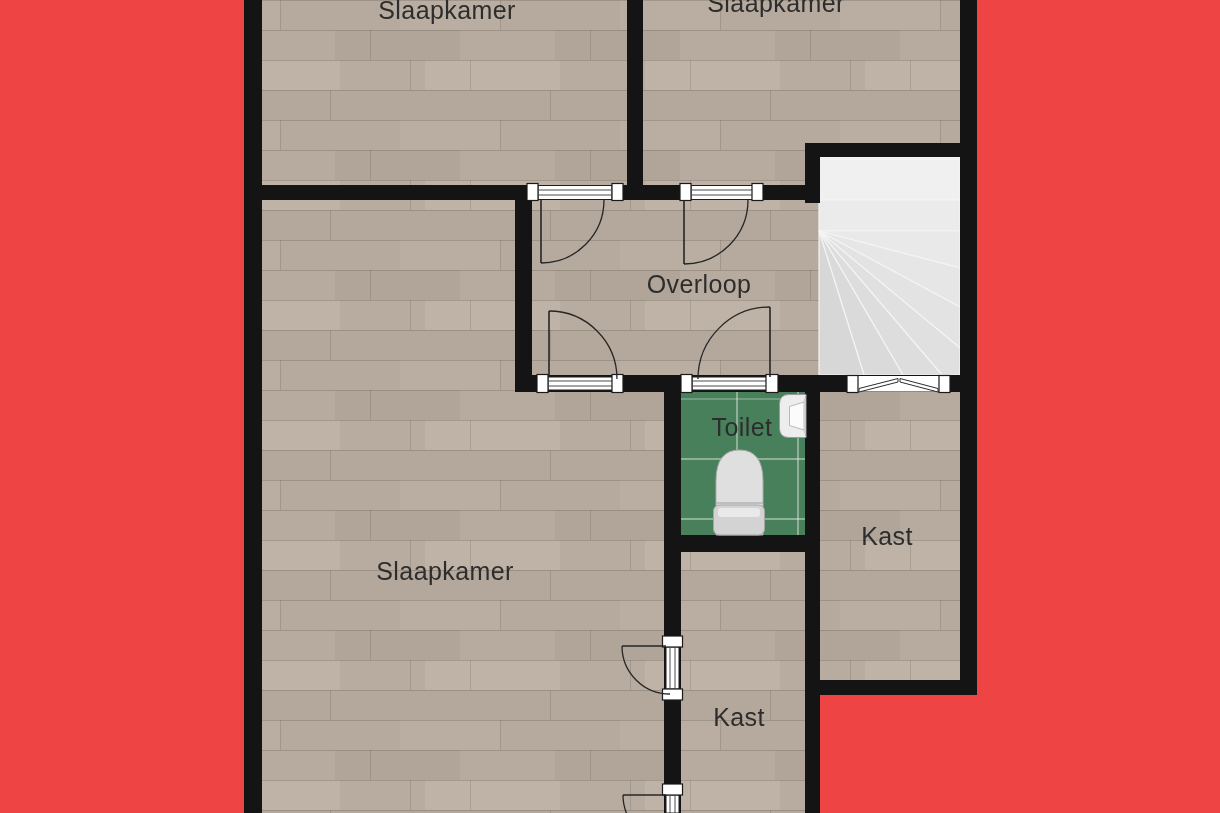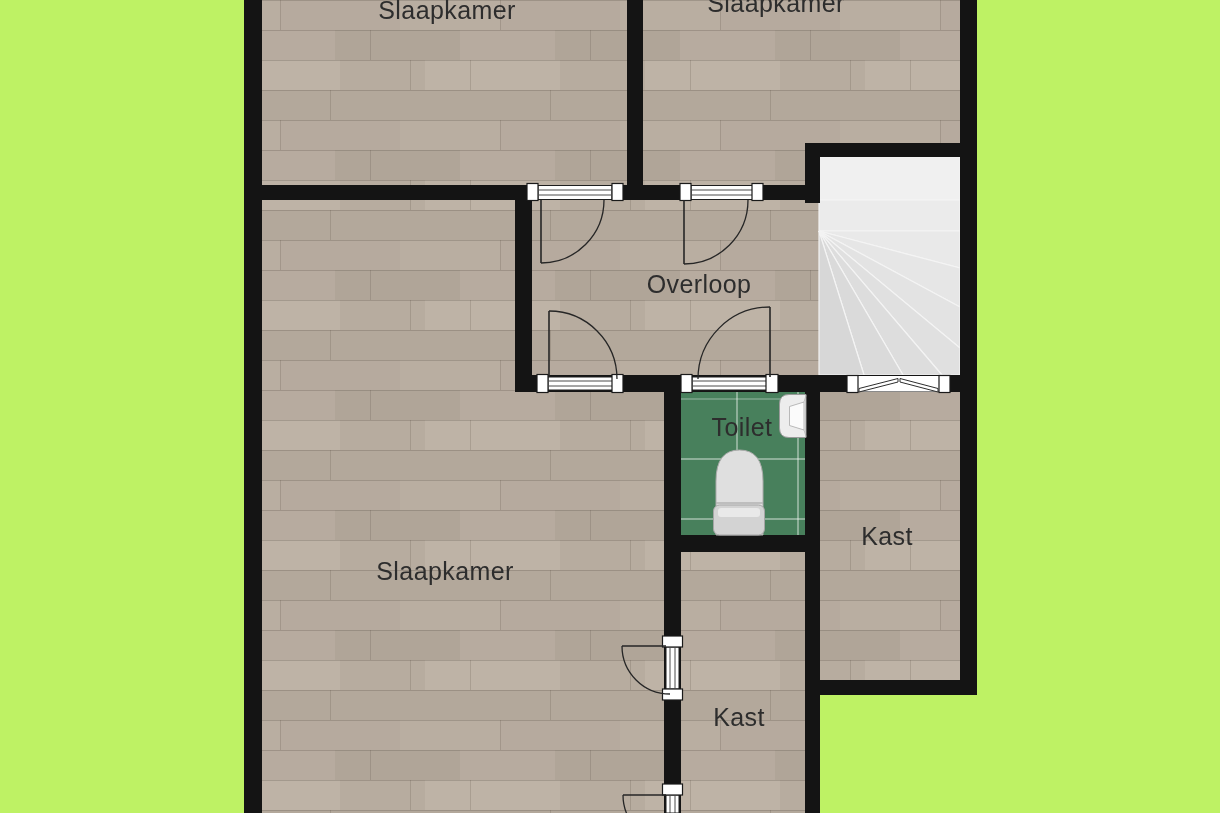--- a/index.html
+++ b/index.html
@@ -1,16 +1,16 @@
 <!DOCTYPE html>
 <html><head>
 <meta charset="utf-8">
 <style>
   html,body{margin:0;padding:0;background:#ffffff;}
-  #stage{position:relative;width:1220px;height:813px;background:#bef264;overflow:hidden;
+  #stage{position:relative;width:1220px;height:813px;background:#ef4444;overflow:hidden;
          font-family:"Liberation Sans", sans-serif;}
   svg{display:block;}
   text.room-label{fill:#2d2d2d;font-size:25px;letter-spacing:.4px;}
 </style>
 </head>
 <body>
 
 <div id="stage">
 <svg width="1220" height="813" viewBox="0 0 1220 813">
   <defs>

